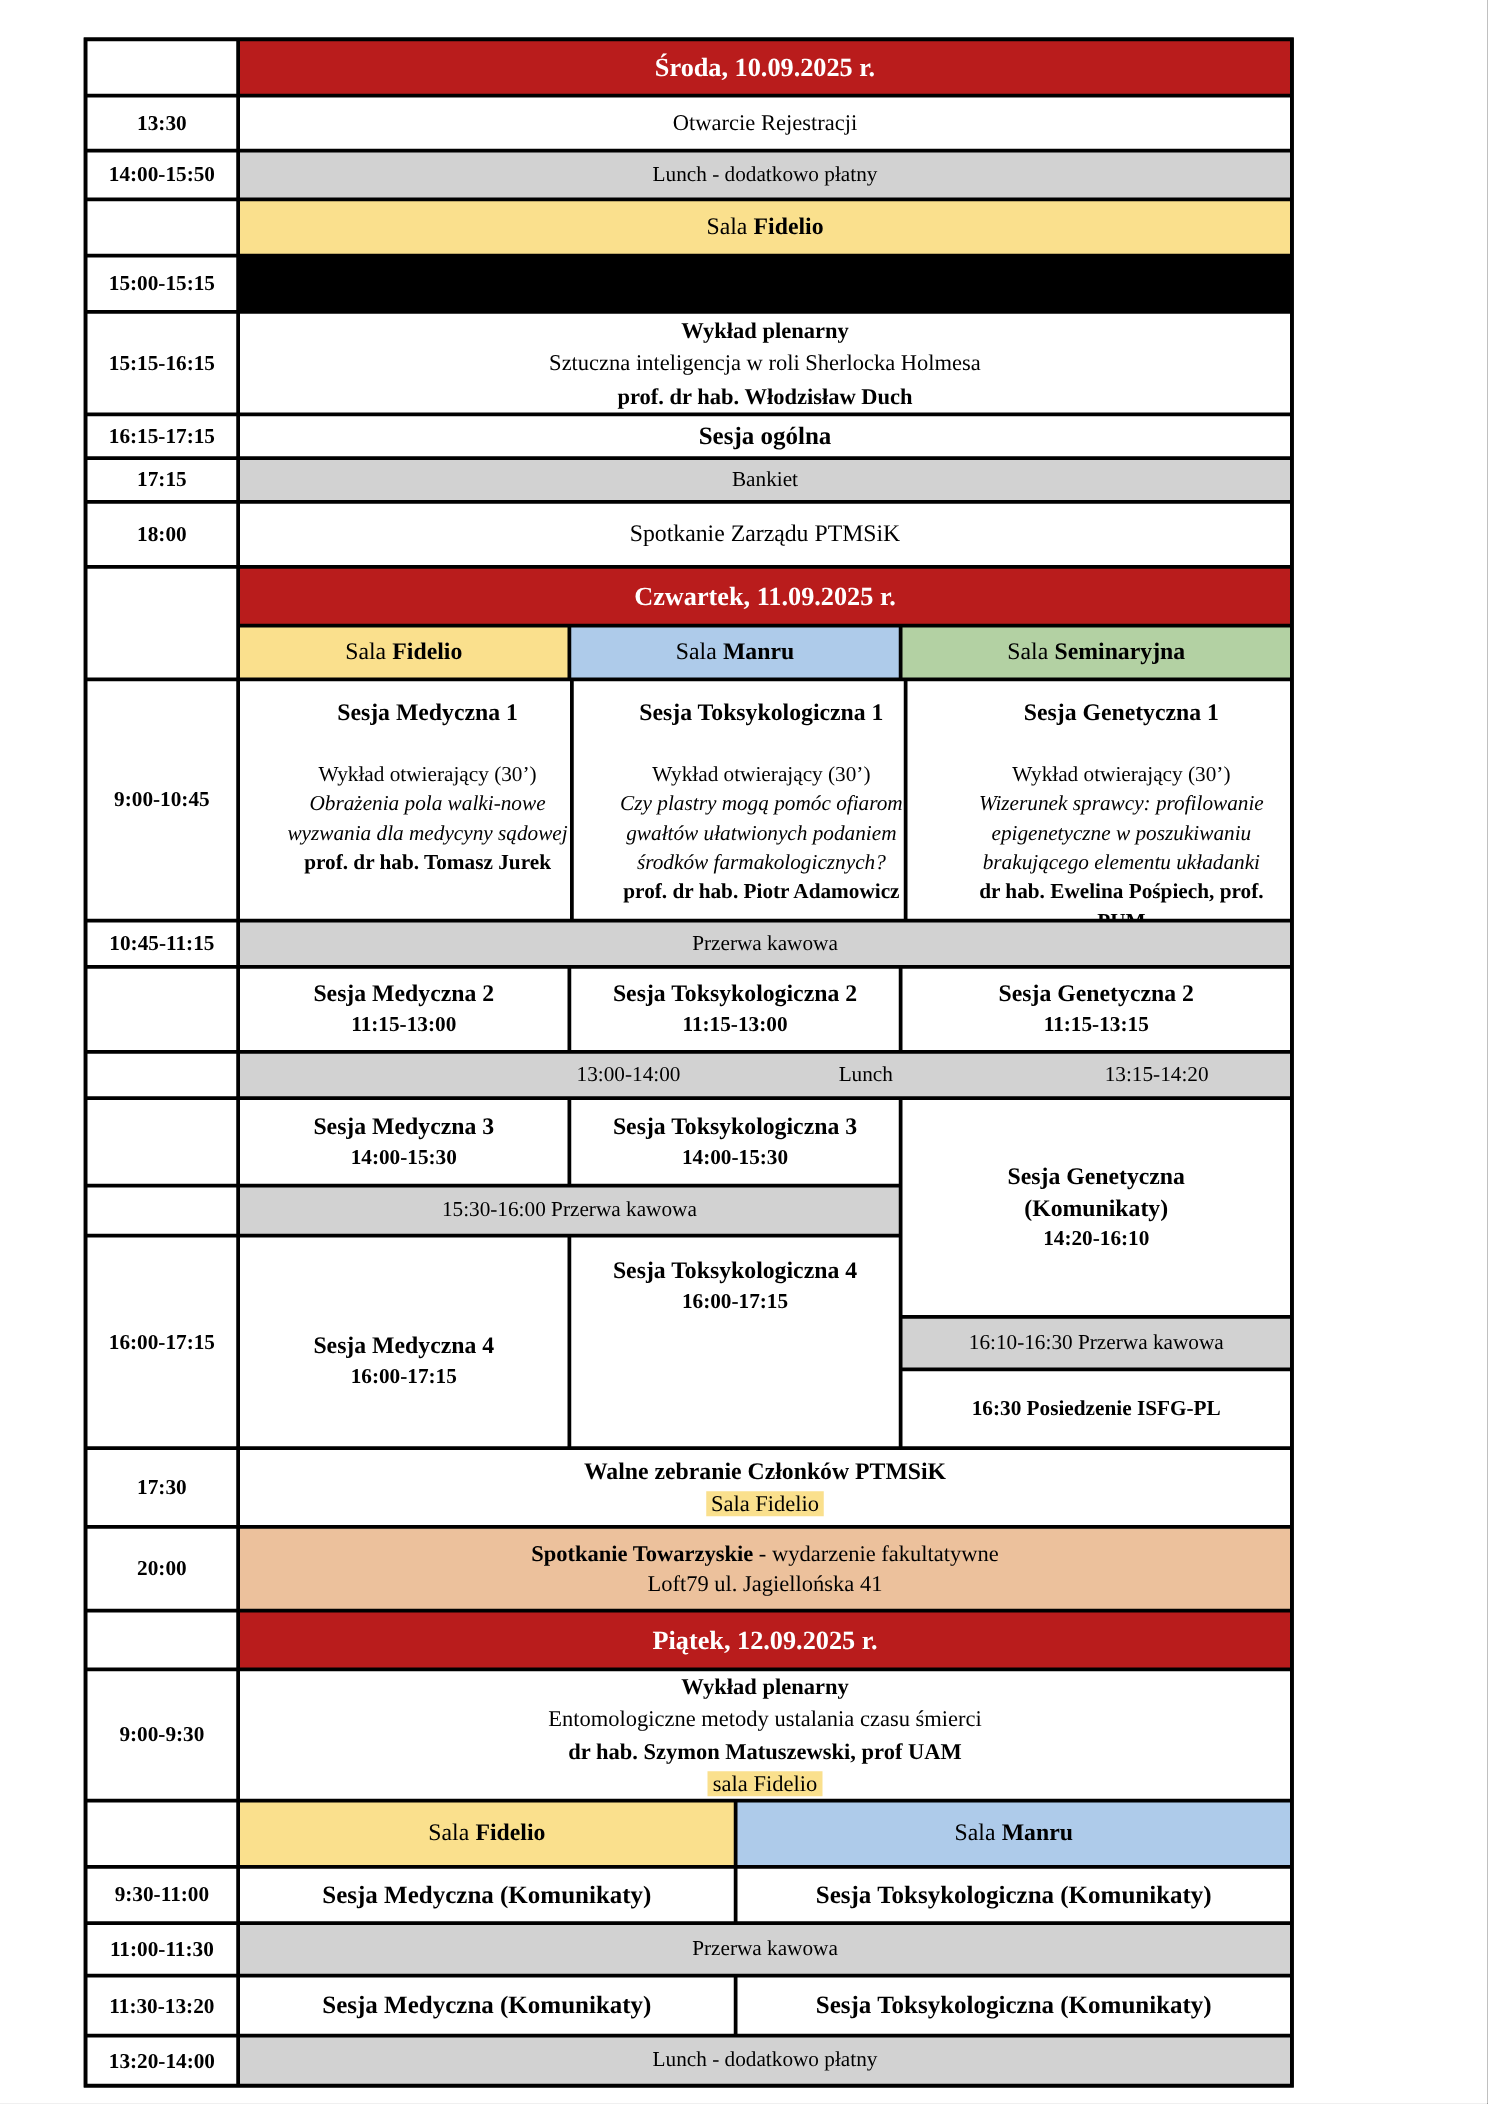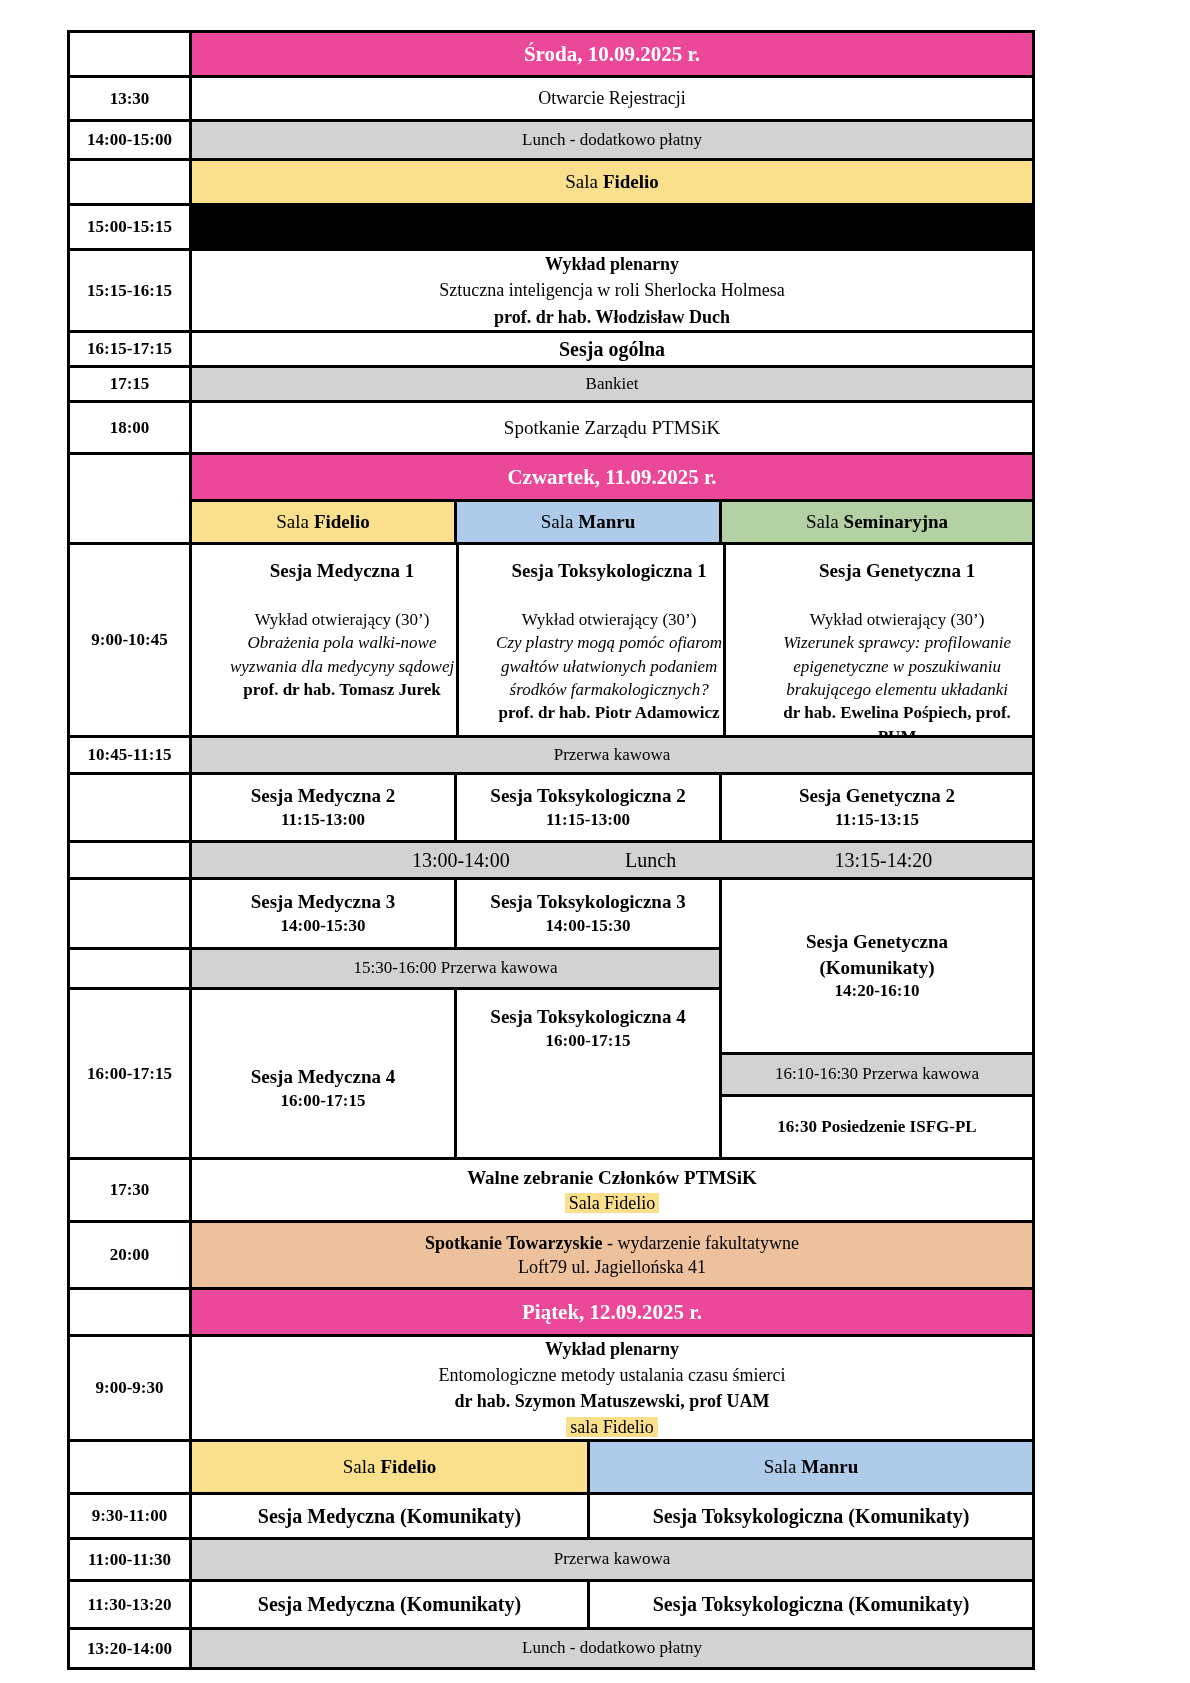--- a/index.html
+++ b/index.html
@@ -7,59 +7,59 @@
   .tbl{position:absolute;left:67px;top:30px;width:962px;border:3px solid #000;background:#000;
        display:flex;flex-direction:column;gap:3px;}
   .band{display:flex;gap:3px;}
   .vstack{display:flex;flex-direction:column;gap:3px;}
   .hrow{display:flex;gap:3px;flex:1;}
   .tcell{flex:0 0 119px;background:#fff;display:flex;align-items:center;justify-content:center;
          font-weight:bold;font-size:17px;text-align:center;}
   .cell{background:#fff;display:flex;flex-direction:column;align-items:center;justify-content:center;
         text-align:center;font-size:18px;line-height:1.35;}
   .grow{flex:1;}
-  .blue{background:#ec4899;color:#fff;font-weight:bold;font-size:21px;}
+  .blue{background:#b91c1c;color:#fff;font-weight:bold;font-size:21px;}
   .yellow{background:#FAE08D;}
   .lblue{background:#AECBEA;}
   .green{background:#B3D1A3;}
   .gray{background:#D2D2D2;font-size:17px;}
   .orange{background:#ECC19C;}
   .room{font-size:19px;}
   .room .rn{font-weight:bold;margin-left:5px;}
   .b{font-weight:bold;}
   .i{font-style:italic;}
   .hl{background:#FAE08D;padding:0 4px;}
   .sz20{font-size:20px;}
   .sess{justify-content:flex-start;padding-top:13px;padding-left:36px;}
   .sess .st{font-size:19px;font-weight:bold;}
   .sess .lb{margin-top:24px;font-size:17px;line-height:1.38;}
   .sess .tp{max-width:244px;}
   .two .l1{font-size:19px;font-weight:bold;}
   .two .l2{font-size:17px;font-weight:bold;}
   .lunchrow{position:relative;}
-  .lunchrow span{position:absolute;top:50%;transform:translate(-50%,-50%);font-size:20px;white-space:nowrap;}
+  .lunchrow span{position:absolute;top:50%;transform:translate(-50%,-50%);font-size:17px;white-space:nowrap;margin-left:42px;}
   .plen{line-height:1.45;}
 </style>
 </head>
 <body>
 
 <div class="tbl">
 
   <div class="band" style="height:42px">
     <div class="tcell"></div>
     <div class="cell grow blue">Środa, 10.09.2025 r.</div>
   </div>
 
   <div class="band" style="height:41px">
     <div class="tcell">13:30</div>
     <div class="cell grow">Otwarcie Rejestracji</div>
   </div>
 
   <div class="band" style="height:36px">
-    <div class="tcell">14:00-15:00</div>
+    <div class="tcell">14:00-15:50</div>
     <div class="cell grow gray">Lunch - dodatkowo płatny</div>
   </div>
 
   <div class="band" style="height:42px">
     <div class="tcell"></div>
     <div class="cell grow yellow room">
       <div><span>Sala</span><span class="rn">Fidelio</span></div>
     </div>
   </div>
 

